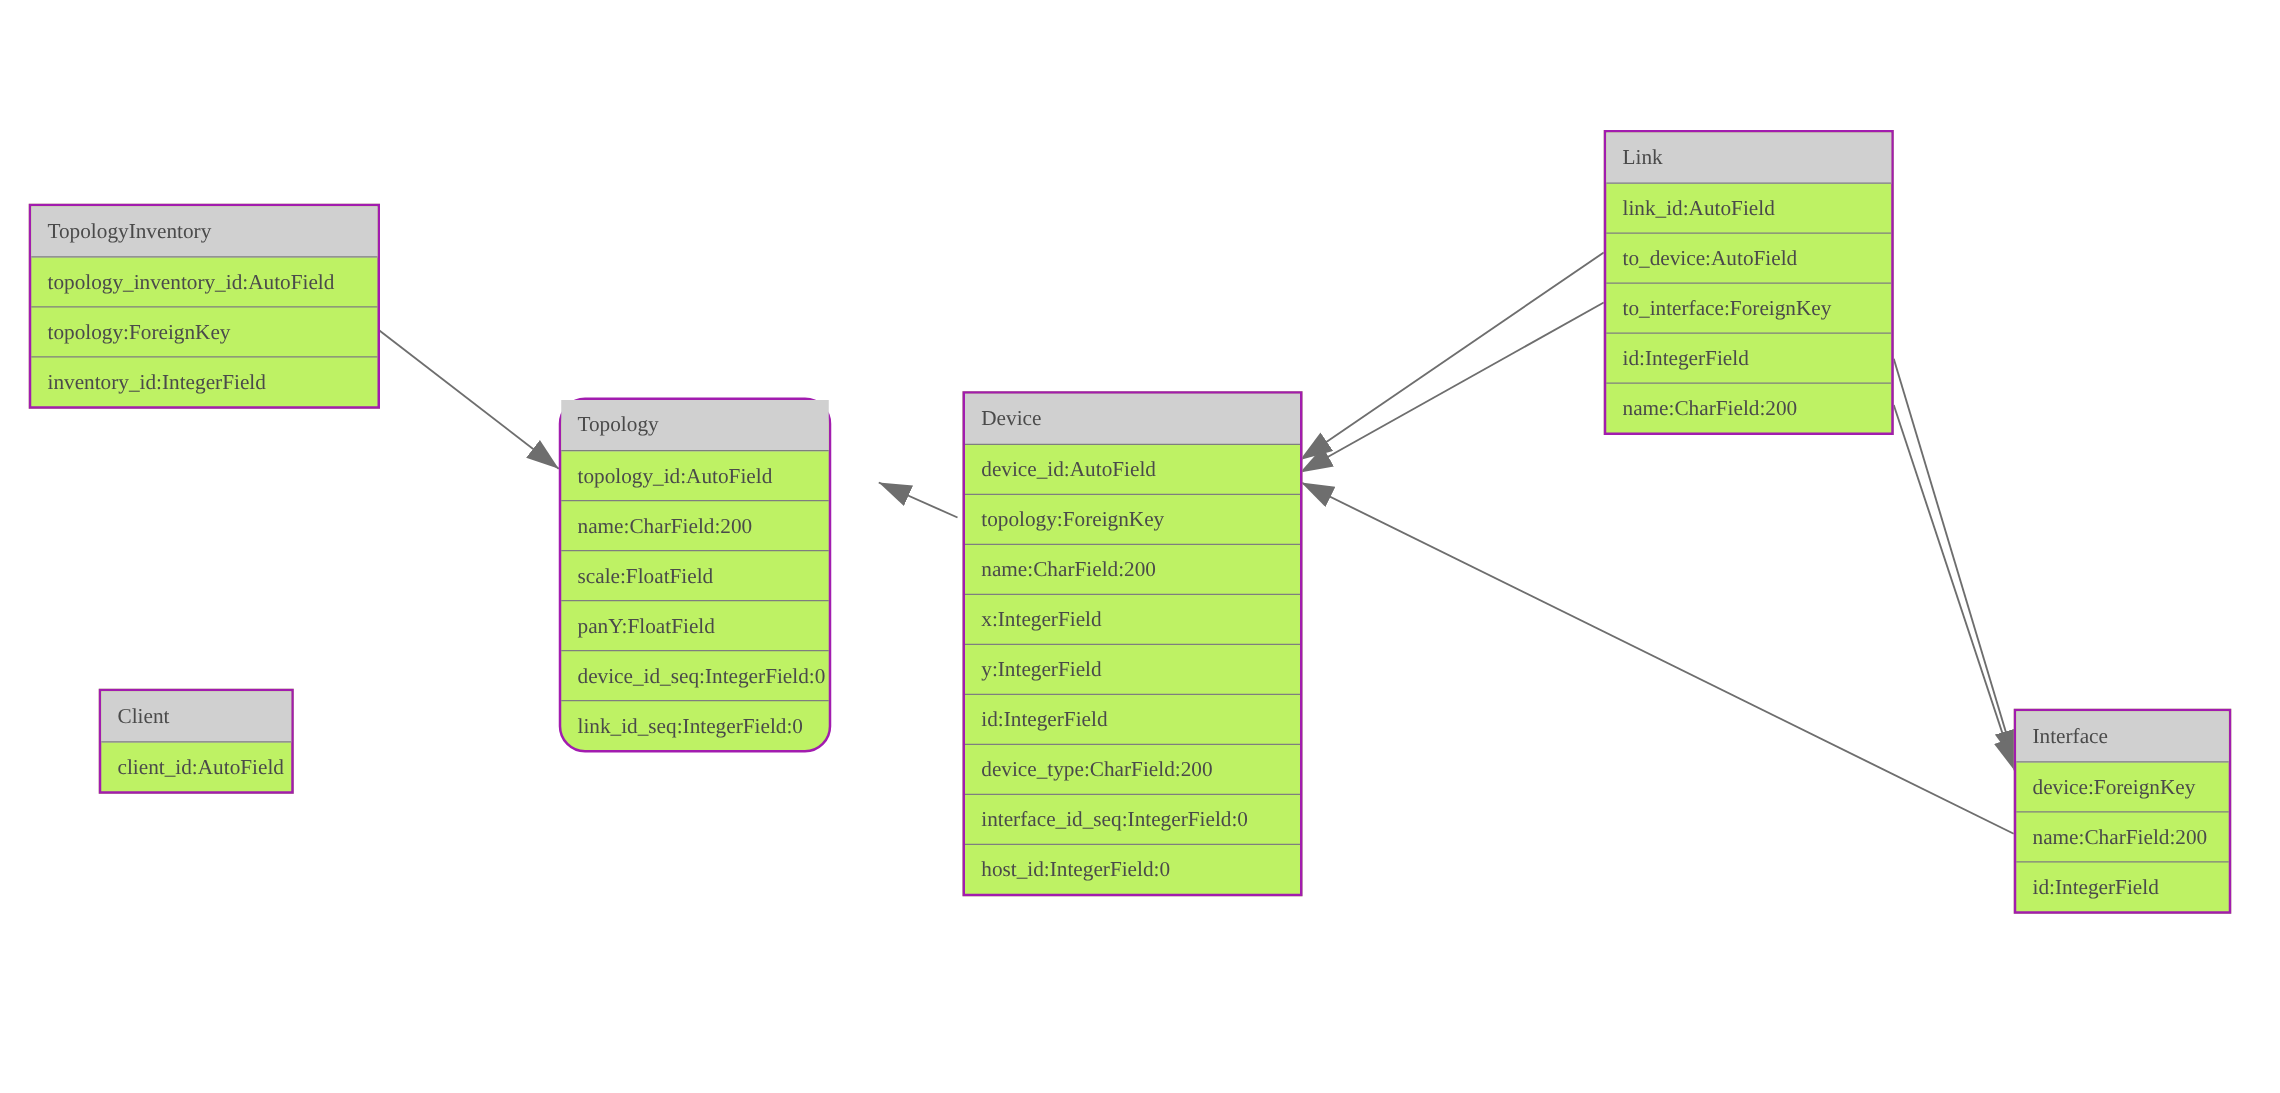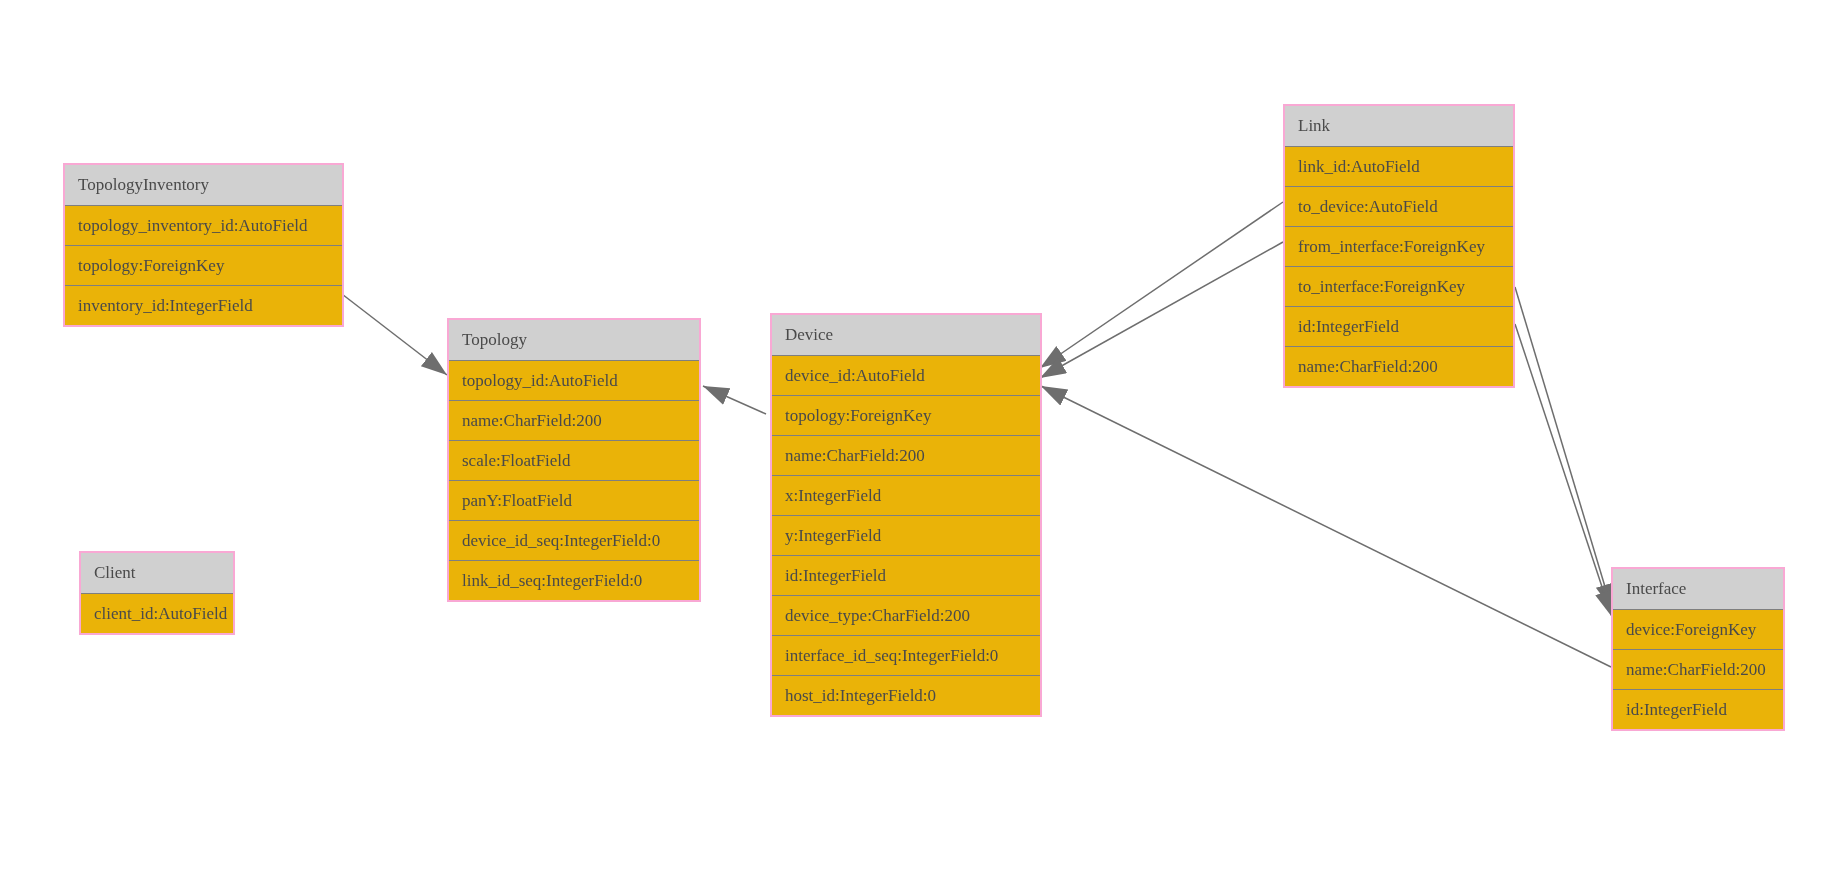--- a/index.html
+++ b/index.html
@@ -19,22 +19,22 @@
     position: absolute;
     left: 0;
     top: 0;
     width: 1824px;
     height: 874px;
     pointer-events: none;
   }
   .entity {
     position: absolute;
     box-sizing: border-box;
-    border: 2px solid #f9a8d4;
-    background: #eab308;
+    border: 2px solid #a21caf;
+    background: #bef264;
     color: #4a4a4a;
     font-size: 17px;
   }
   .entity .hdr {
     height: 40px;
     line-height: 40px;
     padding-left: 13px;
     background: #d0d0d0;
     border-bottom: 1px solid #7f7f7f;
     white-space: nowrap;
@@ -64,30 +64,30 @@
     </defs>
     <line x1="303" y1="264" x2="447" y2="375" stroke="#6e6e6e" stroke-width="1.5" marker-end="url(#arrow)"></line>
     <line x1="766" y1="414" x2="703" y2="386" stroke="#6e6e6e" stroke-width="1.5" marker-end="url(#arrow)"></line>
     <line x1="1283" y1="202" x2="1040" y2="368" stroke="#6e6e6e" stroke-width="1.5" marker-end="url(#arrow)"></line>
     <line x1="1283" y1="242" x2="1040" y2="378" stroke="#6e6e6e" stroke-width="1.5" marker-end="url(#arrow)"></line>
     <line x1="1515" y1="287" x2="1612" y2="610" stroke="#6e6e6e" stroke-width="1.5" marker-end="url(#arrow)"></line>
     <line x1="1515" y1="324" x2="1612" y2="617" stroke="#6e6e6e" stroke-width="1.5" marker-end="url(#arrow)"></line>
     <line x1="1611" y1="667" x2="1041" y2="386" stroke="#6e6e6e" stroke-width="1.5" marker-end="url(#arrow)"></line>
   </svg>
 
-  <div class="entity" style="left:23px; top:163px; width:281px;margin-left:40px;">
+  <div class="entity" style="left:23px; top:163px; width:281px;">
     <div class="hdr">TopologyInventory</div>
     <div class="rows">
         <div class="row">topology_inventory_id:AutoField</div>
         <div class="row">topology:ForeignKey</div>
         <div class="row">inventory_id:IntegerField</div>
       </div>
   </div>
 
-  <div class="entity" style="left:447px; top:318px; width:254px;">
+  <div class="entity" style="left:447px; top:318px; width:218px;border-radius:21px;">
     <div class="hdr">Topology</div>
     <div class="rows">
         <div class="row">topology_id:AutoField</div>
         <div class="row">name:CharField:200</div>
         <div class="row">scale:FloatField</div>
         <div class="row">panY:FloatField</div>
         <div class="row">device_id_seq:IntegerField:0</div>
         <div class="row">link_id_seq:IntegerField:0</div>
       </div>
   </div>
@@ -112,21 +112,20 @@
         <div class="row">interface_id_seq:IntegerField:0</div>
         <div class="row">host_id:IntegerField:0</div>
       </div>
   </div>
 
   <div class="entity" style="left:1283px; top:104px; width:232px;">
     <div class="hdr">Link</div>
     <div class="rows">
         <div class="row">link_id:AutoField</div>
         <div class="row">to_device:AutoField</div>
-        <div class="row">from_interface:ForeignKey</div>
         <div class="row">to_interface:ForeignKey</div>
         <div class="row">id:IntegerField</div>
         <div class="row">name:CharField:200</div>
       </div>
   </div>
 
   <div class="entity" style="left:1611px; top:567px; width:174px;">
     <div class="hdr">Interface</div>
     <div class="rows">
         <div class="row">device:ForeignKey</div>

